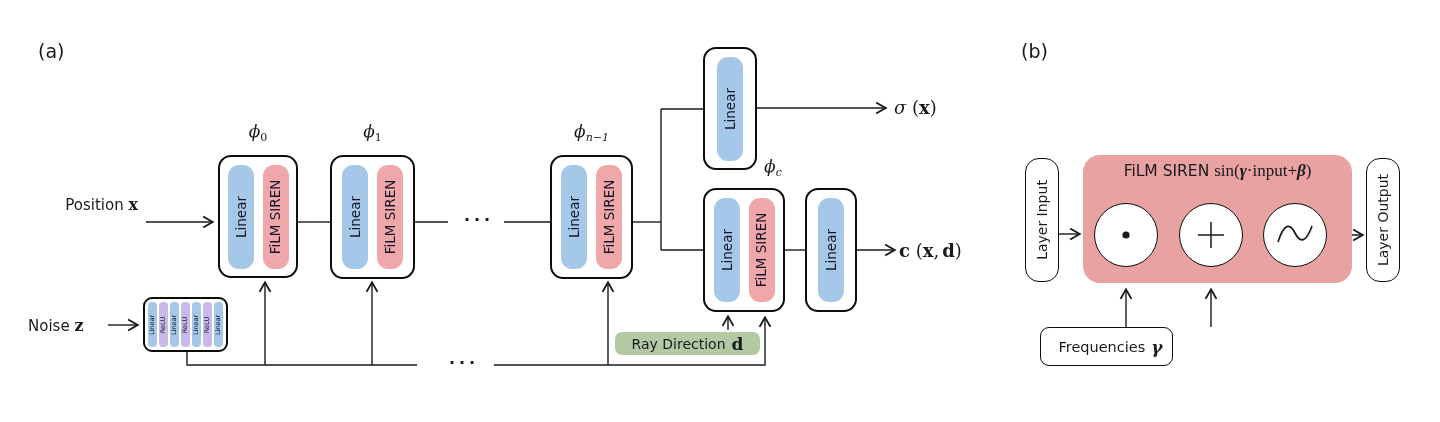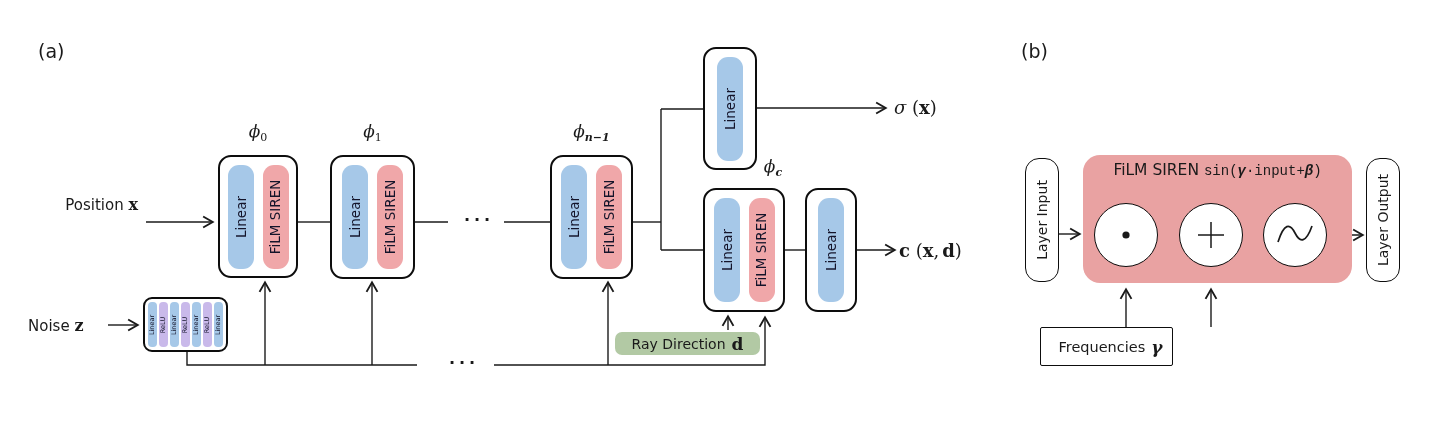--- a/index.html
+++ b/index.html
@@ -22,42 +22,42 @@
   .vtext{transform:rotate(-90deg);white-space:nowrap;display:block;font-size:13.5px;color:#14142a;}
   
   .mapbox{position:absolute;background:#fff;border:2px solid #0d0d0d;border-radius:9px;
           display:flex;align-items:center;justify-content:center;gap:2px;z-index:2;box-sizing:border-box;}
   .mini{width:9px;height:45px;border-radius:4px;display:flex;align-items:center;justify-content:center;}
   .mini.blue{background:var(--blue);}
   .mini.purple{background:var(--purple);}
   .mini .vtext{font-size:6.5px;}
   .phi-label{font-family:"DejaVu Serif",serif;font-style:italic;font-size:17px;text-align:center;z-index:2;}
   .phi-label sub{font-size:11px;font-style:normal;}
-  .phi-label sub.it{font-style:italic;font-weight:bold;}
+  .phi-label sub.it{font-style:italic;}
   .io-label{font-size:15px;white-space:nowrap;}
   .bvar{font-family:"DejaVu Serif",serif;font-weight:bold;font-size:16px;}
   .math{font-family:"DejaVu Serif",serif;font-size:18px;white-space:nowrap;}
   .math .it{font-style:italic;}
   .math .b{font-weight:bold;}
   .dots{font-size:16px;font-weight:bold;letter-spacing:4px;z-index:2;}
   
   .raybox{position:absolute;background:var(--green);border-radius:7px;display:flex;align-items:center;
           justify-content:center;gap:6px;font-size:14px;z-index:2;}
   .raybox .bvar{font-size:17px;}
   
   .iopill{position:absolute;background:#fff;border:1.9px solid #0d0d0d;border-radius:14px;
           display:flex;align-items:center;justify-content:center;z-index:2;box-sizing:border-box;}
   .iopill .vtext{font-size:14px;color:var(--text);}
   .filmbox{position:absolute;background:var(--film-box);border-radius:17px;z-index:2;}
   .filmtitle{position:absolute;z-index:3;text-align:center;white-space:nowrap;font-size:15.5px;}
-  .filmtitle .formula{font-family:Liberation Mono, monospace;font-size:14px;}
+  .filmtitle .formula{font-family:Liberation Serif, serif;font-size:17px;}
   .filmtitle .formula .gb{font-style:italic;font-weight:bold;}
   .opnode{position:absolute;width:64px;height:64px;border-radius:50%;background:#fff;
           border:1.9px solid #0d0d0d;display:flex;align-items:center;justify-content:center;z-index:3;box-sizing:border-box;}
-  .parambox{position:absolute;background:#fff;border:1.9px solid #0d0d0d;border-radius:2px;
+  .parambox{position:absolute;background:#fff;border:1.9px solid #0d0d0d;border-radius:9px;
             display:flex;align-items:center;justify-content:center;gap:6px;font-size:14.5px;z-index:2;box-sizing:border-box;padding-left:8px;}
   .parambox .gvar{font-family:"DejaVu Serif",serif;font-style:italic;font-weight:bold;font-size:17px;}
 </style>
 </head>
 <body>
 
 <div id="stage">
 
   <svg class="wires" width="1440" height="422" viewBox="0 0 1440 422">
     <defs>

